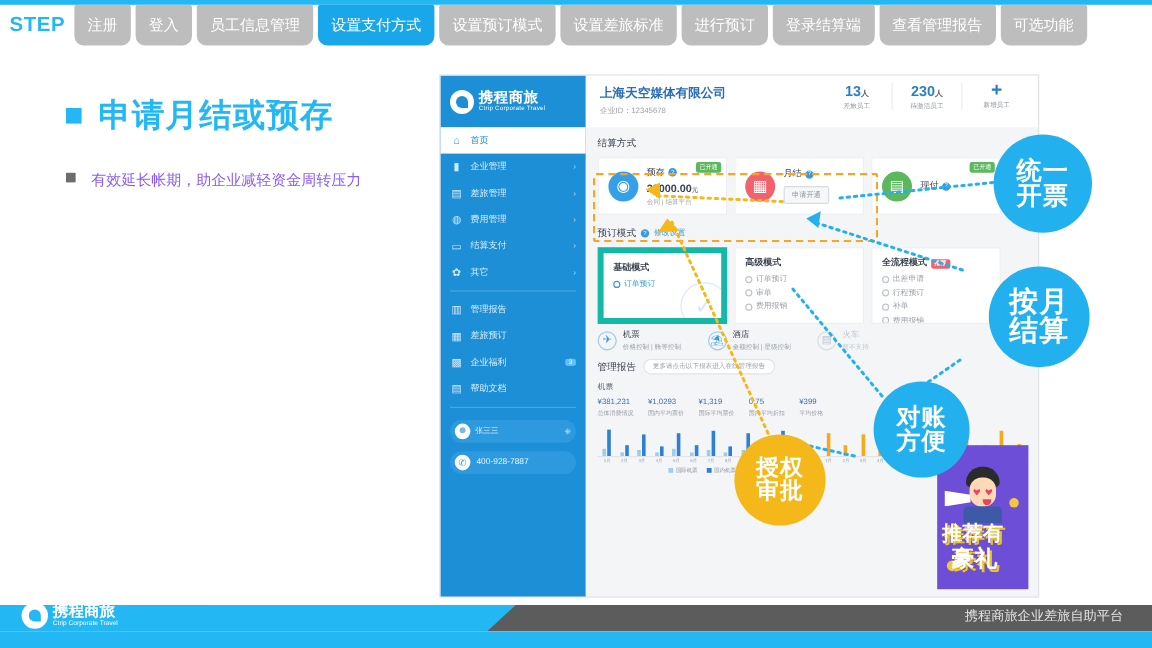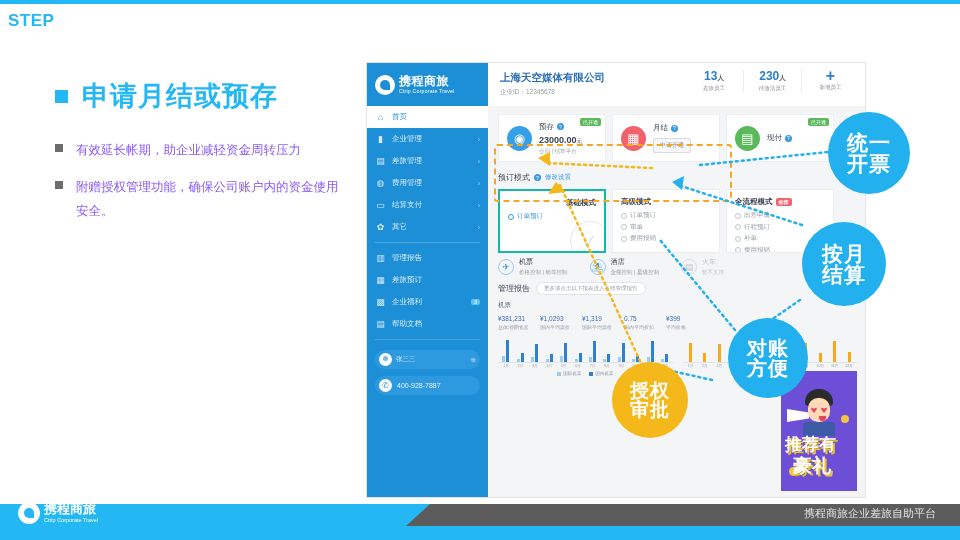--- a/index.html
+++ b/index.html
@@ -106,21 +106,21 @@
              font-size:6px; padding:2px 6px; border-radius:2px; cursor:pointer; }
   .tagy { position:absolute; right:4px; top:3px; background:#5cb85c; color:#fff; font-size:5px; padding:1px 3px; border-radius:2px;}
 
   .dash {
     position:absolute; left:127px; top:81px; width:238px; height:58px;
     border:2px dashed #f5a623; border-radius:3px; pointer-events:none;
   }
 
   .mode-row { display:flex; gap:6px; margin-top:4px; }
   .mcard { background:#fff; border:1px solid #eceef1; width:108px; height:64px; padding:7px 8px; position:relative; overflow:hidden;}
-  .mcard.on { border:2px solid #14b8a6;text-align:right; }
+  .mcard.on { border:5px solid #14b8a6; }
   .mc-t { font-size:7.5px; color:#3c4350; font-weight:bold; margin-bottom:4px; }
   .mc-li { font-size:6.5px; color:#9aa0a8; display:flex; align-items:center; gap:3px; margin-top:2.5px;}
   .chk { width:6px; height:6px; border-radius:50%; border:1px solid #bfc6cd; display:inline-block;}
   .mcard.on .chk { border-color:#3a9ae0; }
   .mcard.on .mc-li { color:#3a9ae0; }
   .tagr { background:#f2626c; color:#fff; font-size:5px; padding:1px 3px; border-radius:2px; margin-left:3px;}
   .bigchk { position:absolute; right:-6px; bottom:-10px; width:40px; height:40px; border-radius:50%;
             border:1px solid #dbeaf6; color:#dbeaf6; font-size:20px; display:flex; align-items:center; justify-content:center;}
 
   .std-row { display:flex; gap:22px; margin-top:4px; }
@@ -193,34 +193,42 @@
   .foot-logo .cn { font-size:13px; color:#fff; font-weight:bold; display:block; line-height:14px;}
   .foot-logo .en { font-size:5.5px; color:#fff; display:block; line-height:8px;}
   .foot-txt { position:absolute; right:24px; bottom:19px; font-size:11px; color:#e3e3e3; }
 </style>
 </head>
 <body>
 
 <div class="topbar">
   <div class="topbar-line"></div>
   <div class="step-label">STEP</div>
+  <div class="chips" id="chips">
+      <div class="chip">注册</div>
+      <div class="chip">登入</div>
+      <div class="chip">员工信息管理</div>
+      <div class="chip active">设置支付方式</div>
+      <div class="chip">设置预订模式</div>
+      <div class="chip">设置差旅标准</div>
+      <div class="chip">进行预订</div>
+      <div class="chip">登录结算端</div>
+      <div class="chip">查看管理报告</div>
+      <div class="chip">可选功能</div>
+    </div>
 </div>
 
 <div class="heading">
   <span class="sq"></span>
   <h1>申请月结或预存</h1>
 </div>
 <div class="bullets" id="bullets">
     <div class="bullet">
       <span class="sq"></span>
       <p>有效延长帐期，助企业减轻资金周转压力</p>
-    </div>
-    <div class="bullet">
-      <span class="sq"></span>
-      <p>附赠授权管理功能，确保公司账户内的资金使用安全。</p>
     </div>
   </div>
 
 <div class="shot">
 
   <div class="app-head">
     <div class="brand">
       <span class="mark"></span>
       <span class="bt">
         <span class="cn">携程商旅</span>
@@ -306,20 +314,23 @@
       <span class="pw">⎈</span>
     </div>
     <div class="tel">
       <span class="av">✆</span>
       <span class="tn">400-928-7887</span>
     </div>
   </div>
 
   <div class="content">
 
+    <div class="sec-t">
+      <span>结算方式</span>
+    </div>
     <div class="pay-row" id="payrow">
         <div class="pcard">
           <span class="tagy">已开通</span>
           <span class="circ c-blue">◉</span>
           <div>
             <div class="pc-ttl">
               <span>预存</span>
               <span class="qm">?</span>
             </div>
             <div class="pc-amt">23000.00<i>元</i></div>
@@ -617,21 +628,21 @@
   <line x1="645" y1="372" x2="560" y2="185" stroke="#f5b81a" stroke-width="2.5" stroke-dasharray="2,4" stroke-linecap="round"></line>
   <polygon points="538,158 550,152 550,166" fill="#f5b81a"></polygon>
   <polygon points="672,182 684,176 682,190" fill="#23b0ee"></polygon>
   <polygon points="556,182 566,192 548,194" fill="#f5b81a"></polygon>
 </svg>
 
 <div class="bub blue" style="left:828px;top:112px;width:82px;height:82px;font-size:21px">
   <span>统一</span>
   <span>开票</span>
 </div>
-<div class="bub blue" style="left:802px;top:222px;width:84px;height:84px;font-size:21px">
+<div class="bub blue" style="left:824px;top:222px;width:84px;height:84px;font-size:24px">
   <span>按月</span>
   <span>结算</span>
 </div>
 <div class="bub blue" style="left:728px;top:318px;width:80px;height:80px;font-size:20px">
   <span>对账</span>
   <span>方便</span>
 </div>
 <div class="bub yellow" style="left:612px;top:362px;width:76px;height:76px;font-size:19px">
   <span>授权</span>
   <span>审批</span>

